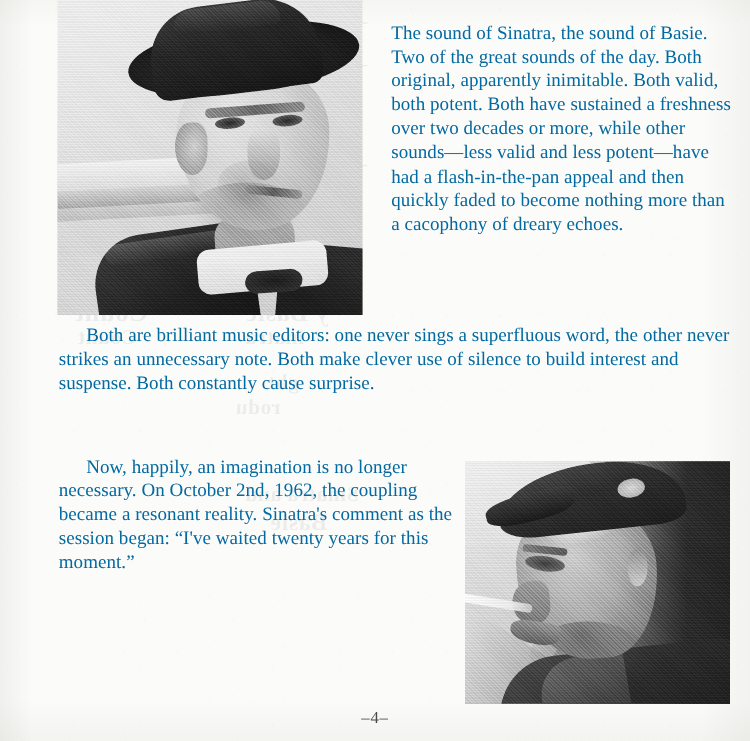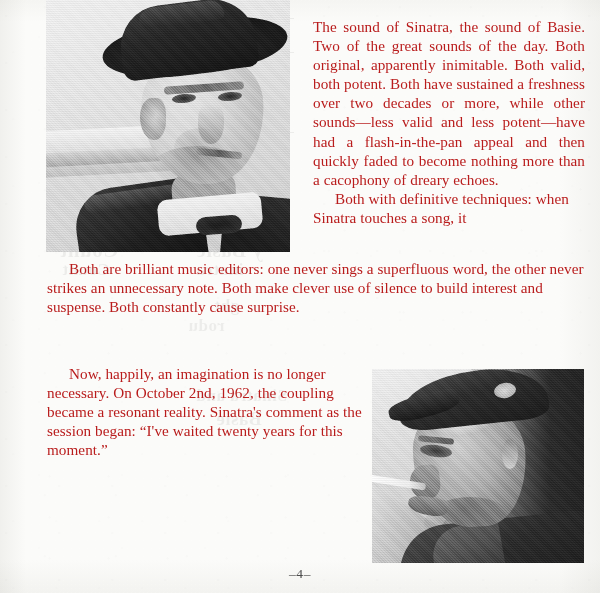--- a/index.html
+++ b/index.html
@@ -335,21 +335,21 @@
     opacity:.85;
   }
 
   
   .text-col {
     position: absolute;
     font-size: 15.2px;
     line-height: 19.1px;
     text-align: justify;
     text-justify: inter-word;
-    color: #b91c1c;
+    color: #0369a1;
     letter-spacing: .05px;
   }
   #col-right {
     left: 313px;
     top: 17px;
     width: 272px;
   }
   #col-full {
     left: 47px;
     top: 259px;
@@ -465,21 +465,20 @@
     <div class="s-shape" id="bs-cig"></div>
     <div class="s-shape" id="bs-cap"></div>
     <div class="s-shape" id="bs-cap-brim"></div>
     <div class="s-shape" id="bs-cap-badge"></div>
     <div class="halftone"></div>
     <div class="grain2"></div>
   </div>
 
   <div class="text-col" id="col-right">
     <p>The sound of Sinatra, the sound of Basie. Two of the great sounds of the day. Both original, apparently inimitable. Both valid, both potent. Both have sustained a freshness over two decades or more, while other sounds—less valid and less potent—have had a flash-in-the-pan appeal and then quickly faded to become nothing more than a cacophony of dreary echoes.</p>
-    <p class="indented ragged">Both with definitive techniques: when Sinatra touches a song, it</p>
   </div>
 
   <div class="text-col" id="col-full">
     <p class="indented">Both are brilliant music editors: one never sings a superfluous word, the other never strikes an unnecessary note. Both make clever use of silence to build interest and suspense. Both constantly cause surprise.</p>
   </div>
 
   <div class="text-col" id="col-bottom">
     <p class="indented">Now, happily, an imagination is no longer necessary. On October 2nd, 1962, the coupling became a resonant reality. Sinatra's comment as the session began: “I've waited twenty years for this moment.”</p>
   </div>
 

